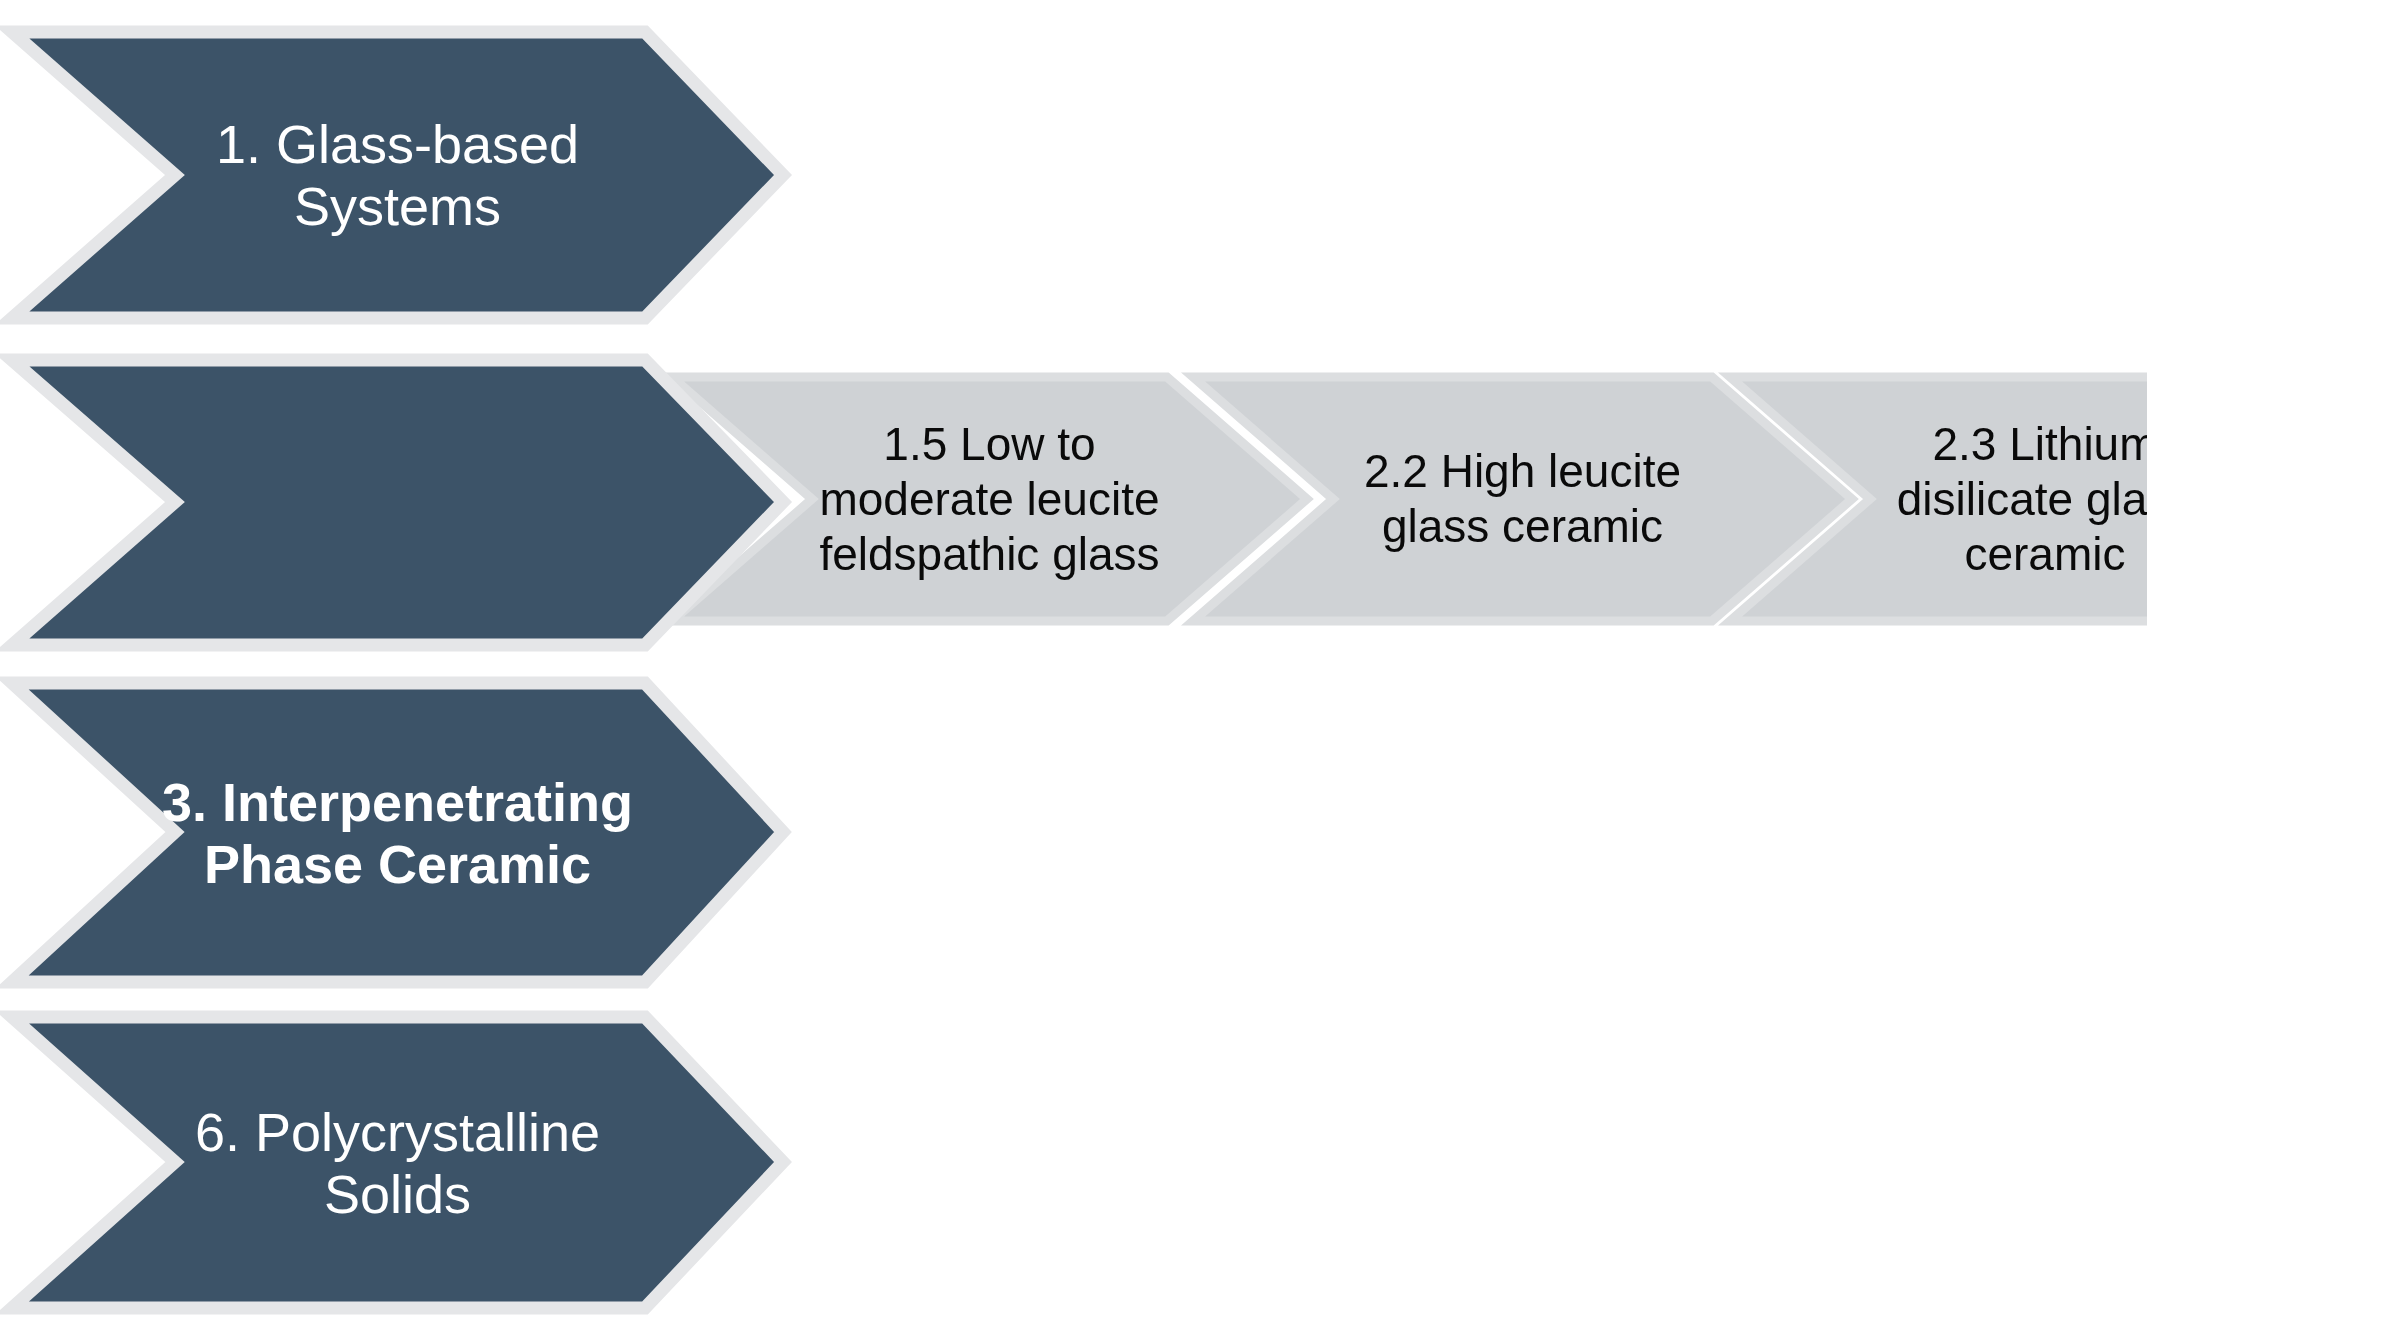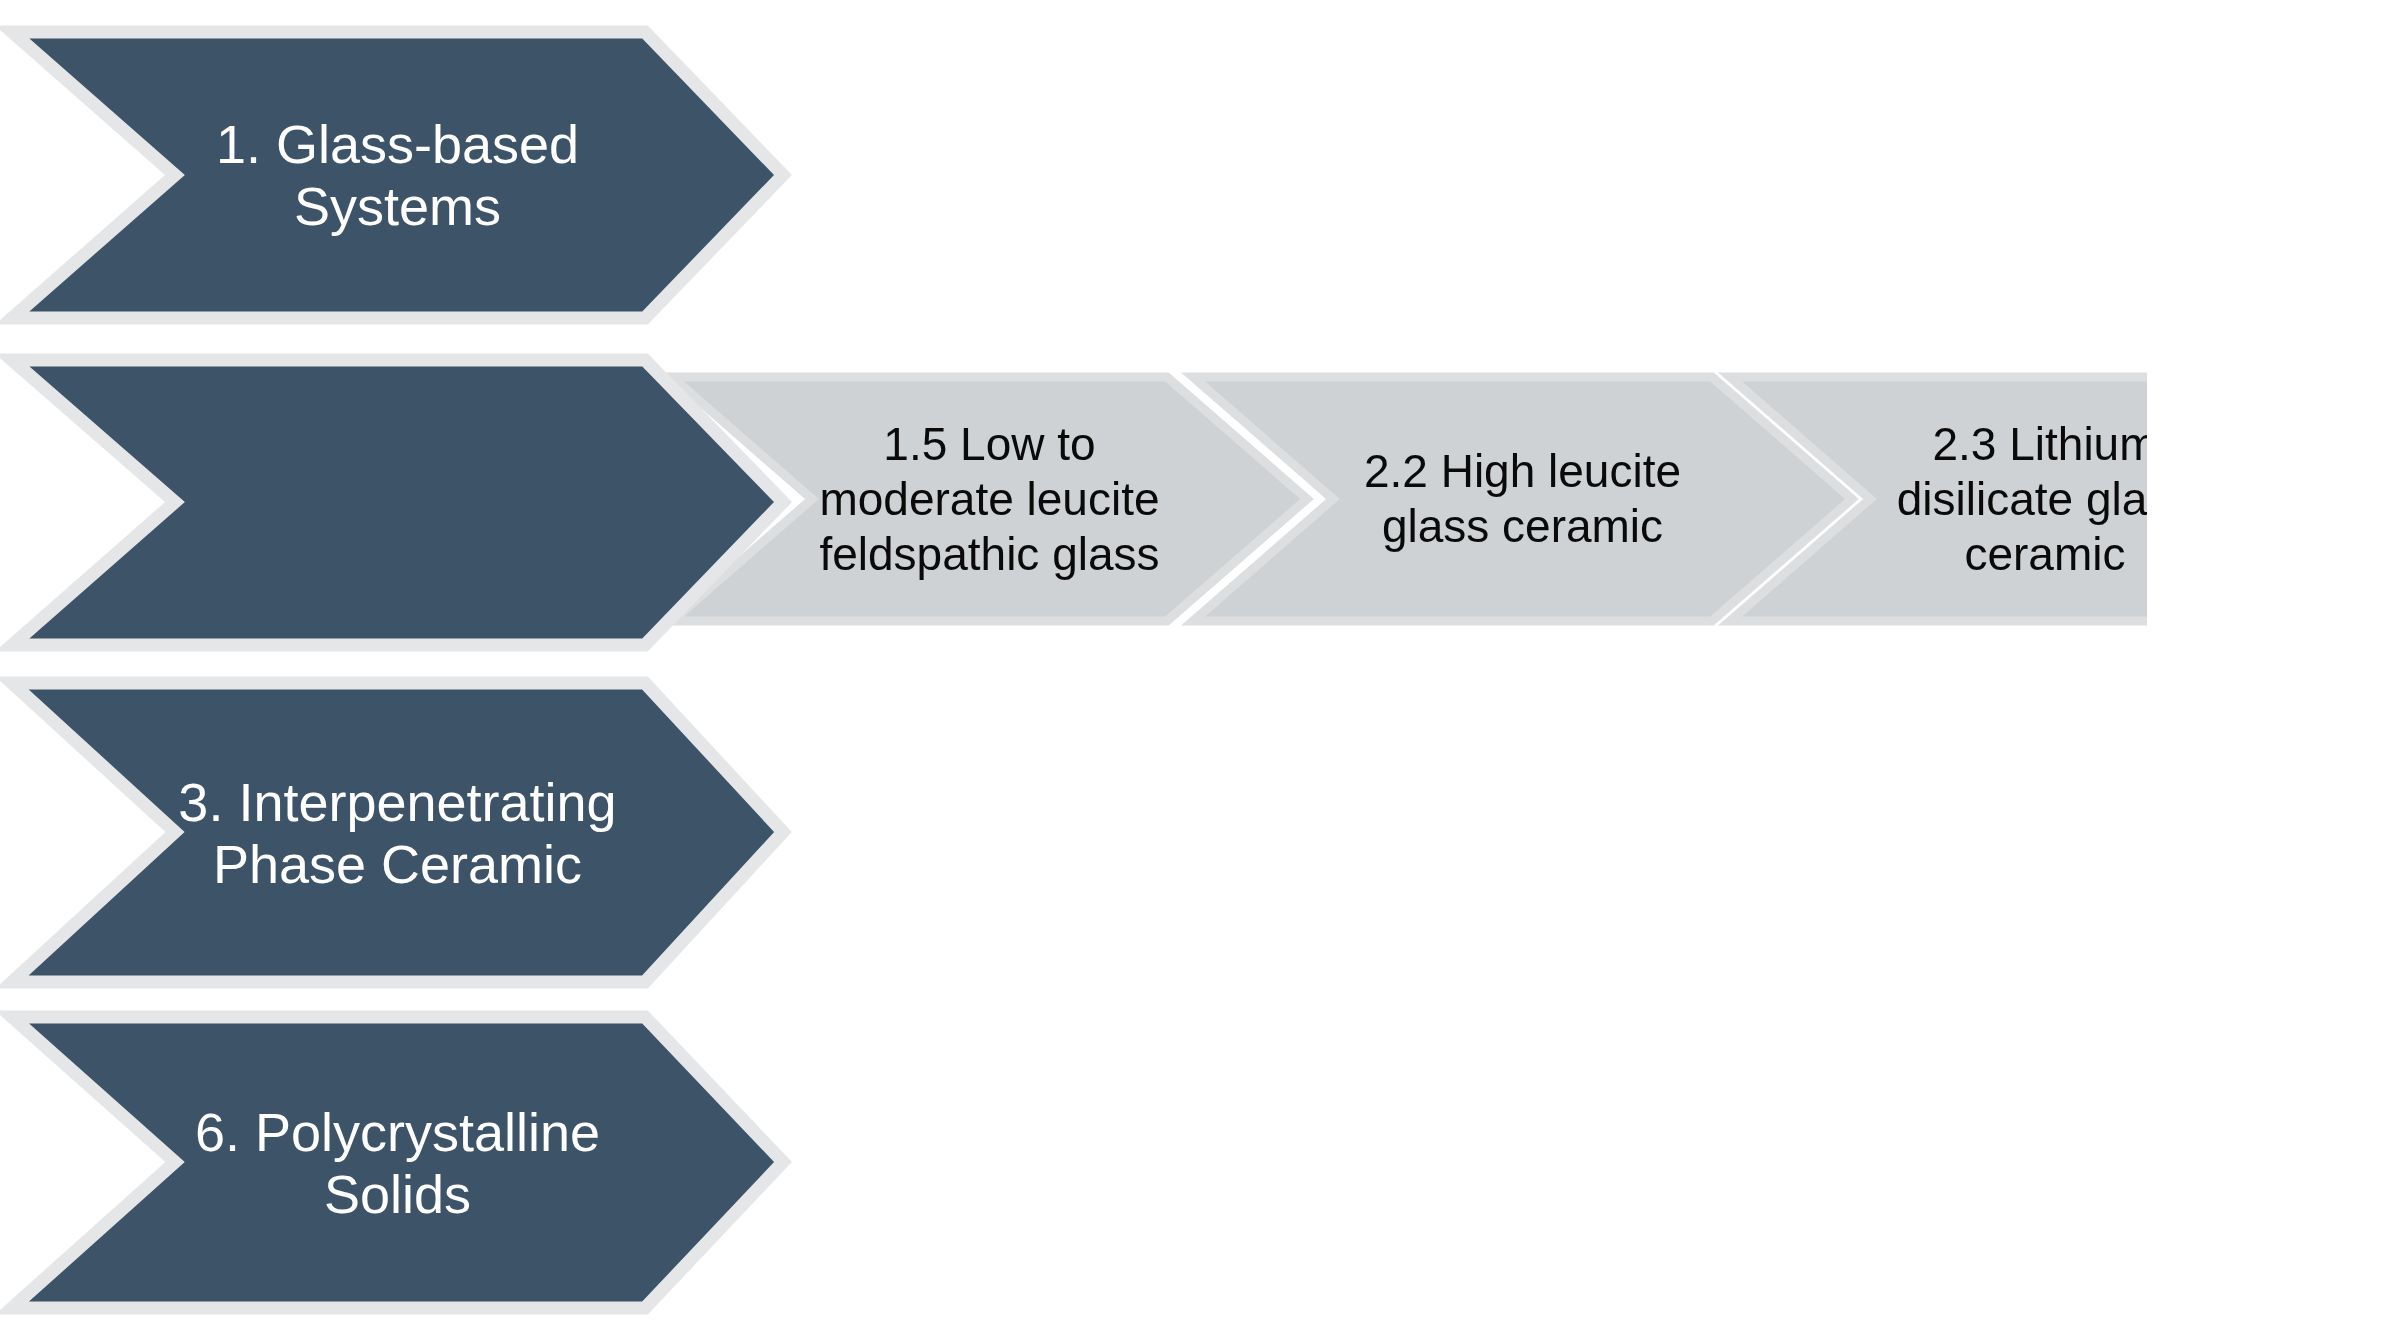--- a/index.html
+++ b/index.html
@@ -47,21 +47,21 @@
     line-height:62px;
   }
   .label-sub{
     color:var(--secondary-text);
     font-size:46px;
     line-height:55px;
   }
   
   #label-main-1{left:12px;width:771px;top:32px;height:286px;}
   #label-main-2{left:12px;width:771px;top:360px;height:285px;}
-  #label-main-3{left:12px;width:771px;top:683px;height:299px;}
+  #label-main-3{left:12px;width:771px;top:683px;height:299px;font-weight:bold;}
   #label-main-4{left:12px;width:771px;top:1017px;height:291px;}
   
   #label-sub-1{left:672px;width:635px;top:377px;height:244px;}
   #label-sub-2{left:1193px;width:659px;top:377px;height:244px;}
   #label-sub-3{left:1730px;width:630px;top:377px;height:244px;}
 </style>
 </head>
 <body>
 
 <div id="stage">

